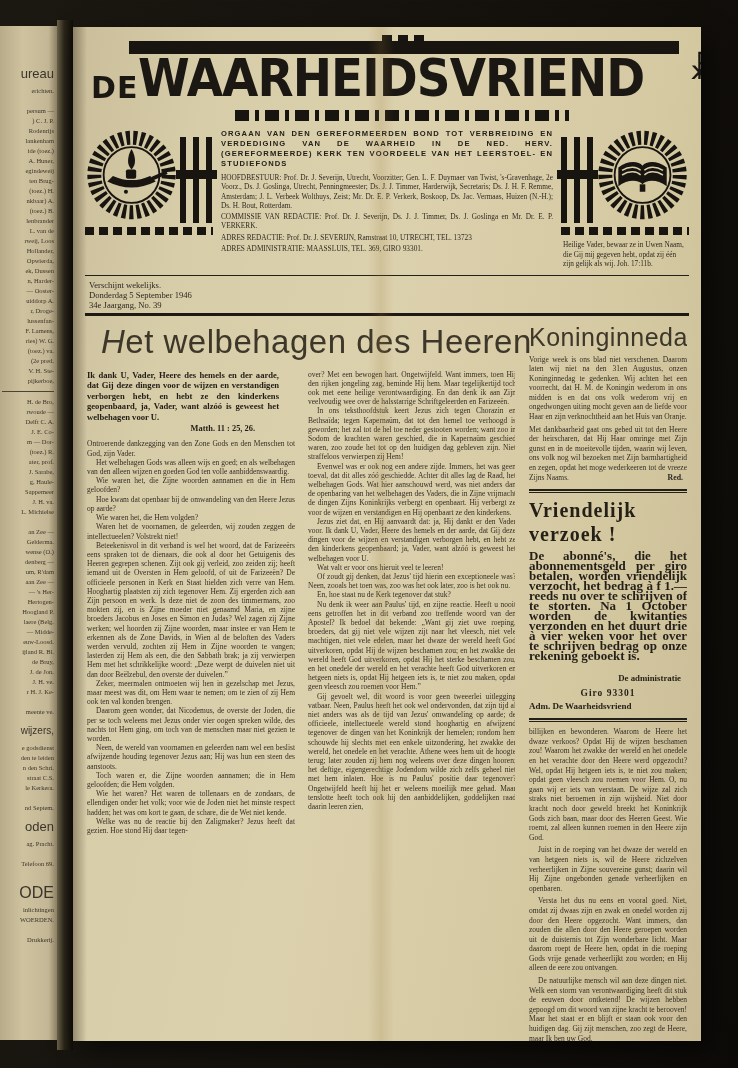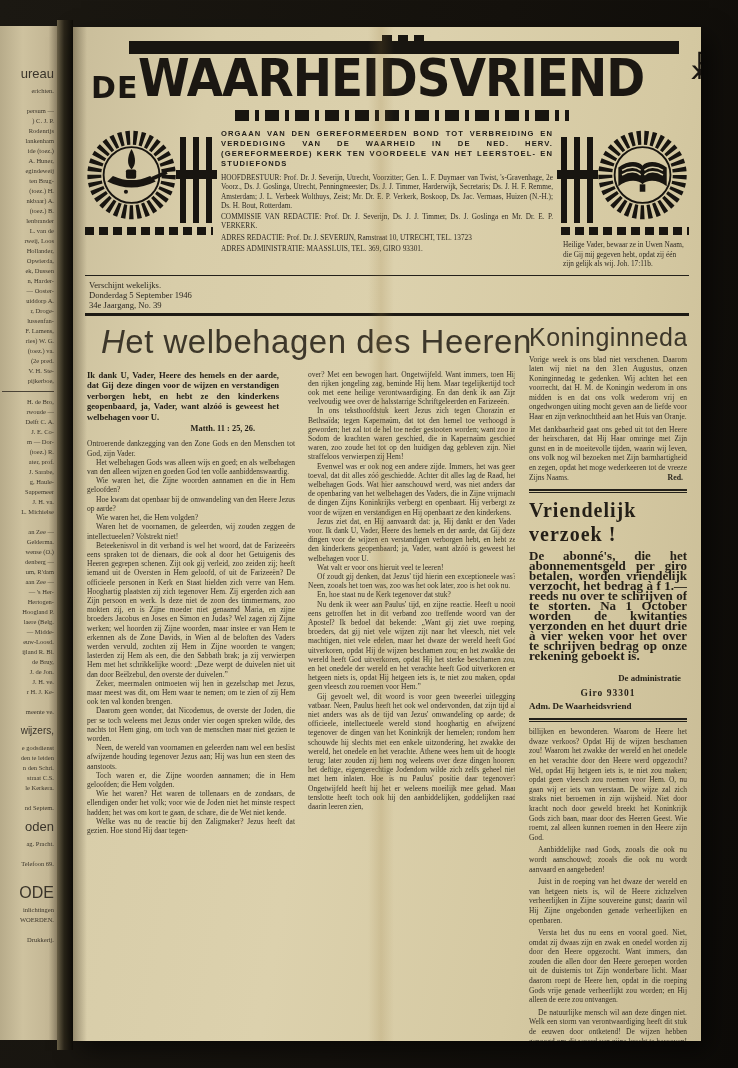--- a/index.html
+++ b/index.html
@@ -306,20 +306,19 @@
       <div class="rule-double"></div>
       <div class="vz-title">Vriendelijk verzoek !</div>
       <div class="vz-body">De abonné's, die het abonnementsgeld per giro betalen, worden vriendelijk verzocht, het bedrag à f 1.— reeds nu over te schrijven of te storten. Na 1 October worden de kwitanties verzonden en het duurt drie à vier weken voor het over te schrijven bedrag op onze rekening geboekt is.</div>
       <div class="vz-admin">De administratie</div>
       <div class="vz-giro">Giro 93301</div>
       <div class="vz-adm2">Adm. De Waarheidsvriend</div>
       <div class="rule-double"></div>
 
       <div class="kd-body btext">
           <p>billijken en bewonderen. Waarom de Heere het dwaze verkoos? Opdat Hij de wijzen beschamen zou! Waarom het zwakke der wereld en het onedele en het verachte door den Heere werd opgezocht? Wel, opdat Hij hetgeen iets is, te niet zou maken; opdat geen vleesch zou roemen voor Hem. O, nu gaan wij er iets van verstaan. De wijze zal zich straks niet beroemen in zijn wijsheid. Niet door kracht noch door geweld breekt het Koninkrijk Gods zich baan, maar door des Heeren Geest. Wie roemt, zal alleen kunnen roemen in den Heere zijn God.</p>
-          <p>Aanbiddelijke raad Gods, zooals die ook nu wordt aanschouwd; zooals die ook nu wordt aanvaard en aangebeden!</p>
           <p>Juist in de roeping van het dwaze der wereld en van hetgeen niets is, wil de Heere zichzelven verheerlijken in Zijne souvereine gunst; daarin wil Hij Zijne ongebonden genade verheerlijken en openbaren.</p>
           <p>Versta het dus nu eens en vooral goed. Niet, omdat zij dwaas zijn en zwak en onedel worden zij door den Heere opgezocht. Want immers, dan zouden die allen door den Heere geroepen worden uit de duisternis tot Zijn wonderbare licht. Maar daarom roept de Heere hen, opdat in die roeping Gods vrije genade verheerlijkt zou worden; en Hij alleen de eere zou ontvangen.</p>
           <p>De natuurlijke mensch wil aan deze dingen niet. Welk een storm van verontwaardiging heeft dit stuk de eeuwen door ontketend! De wijzen hebben gepoogd om dit woord van zijne kracht te berooven! Maar het staat er en blijft er staan ook voor den huidigen dag. Gij zijt menschen, zoo zegt de Heere, maar Ik ben uw God.</p>
         </div>
     </div>
   </div>
 </div>
 
 </body></html>

